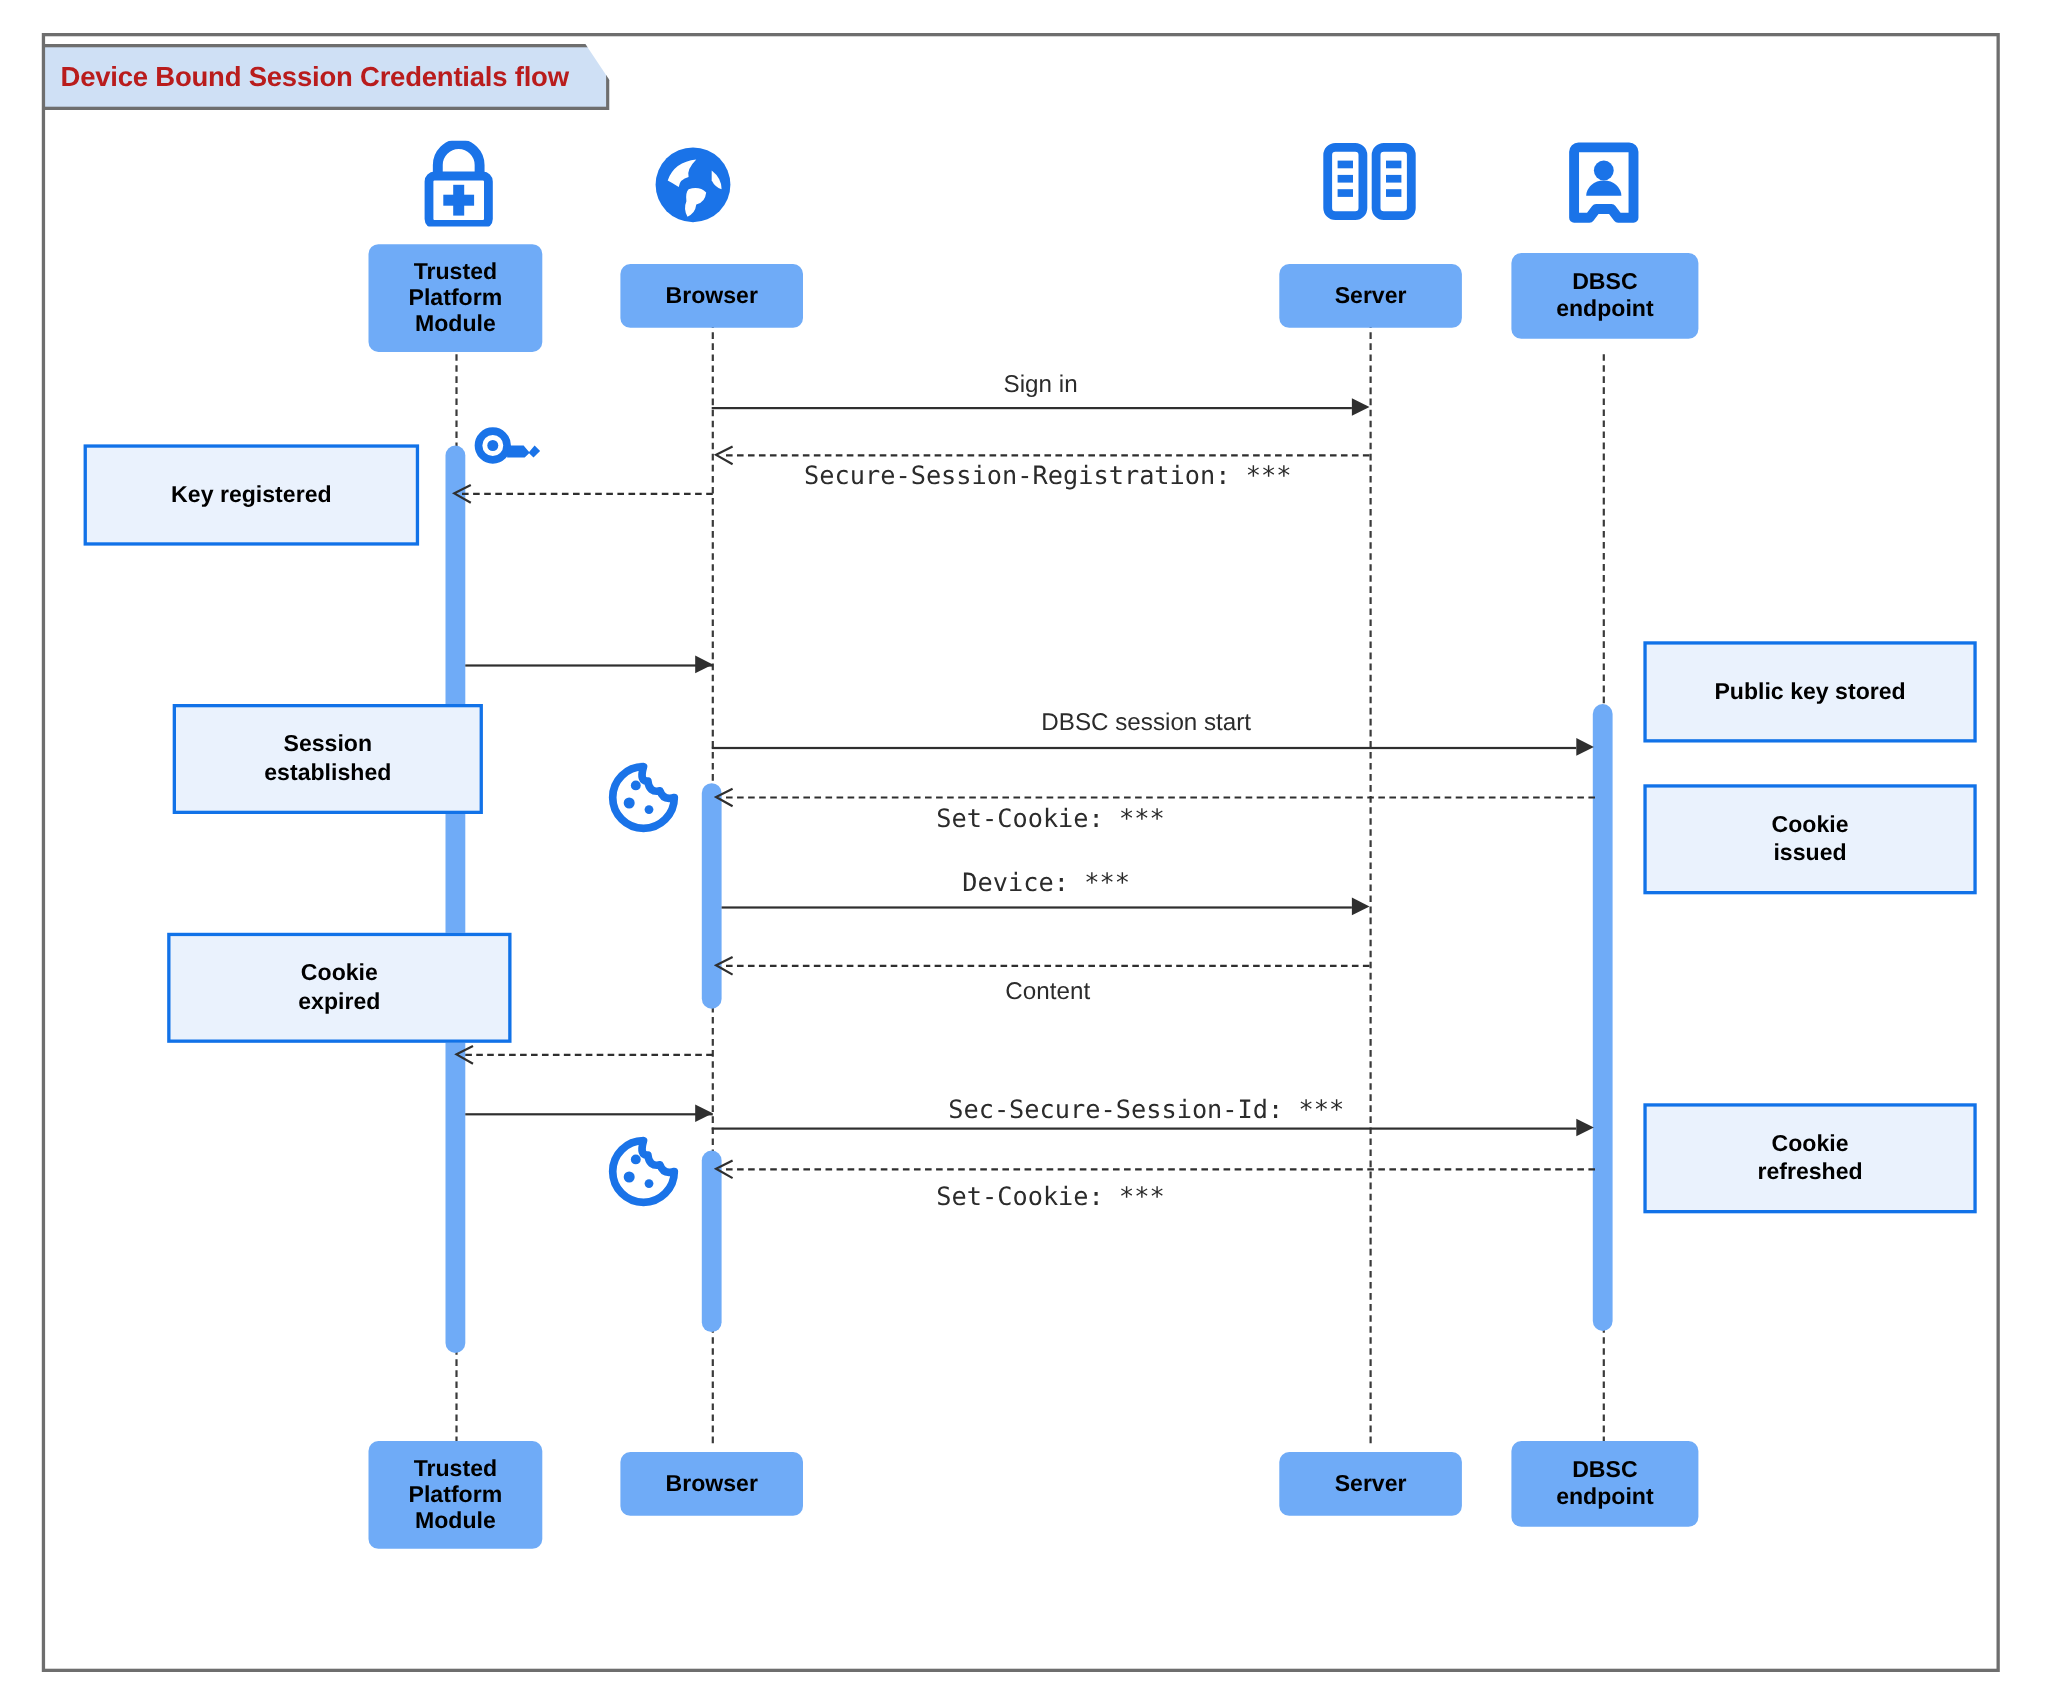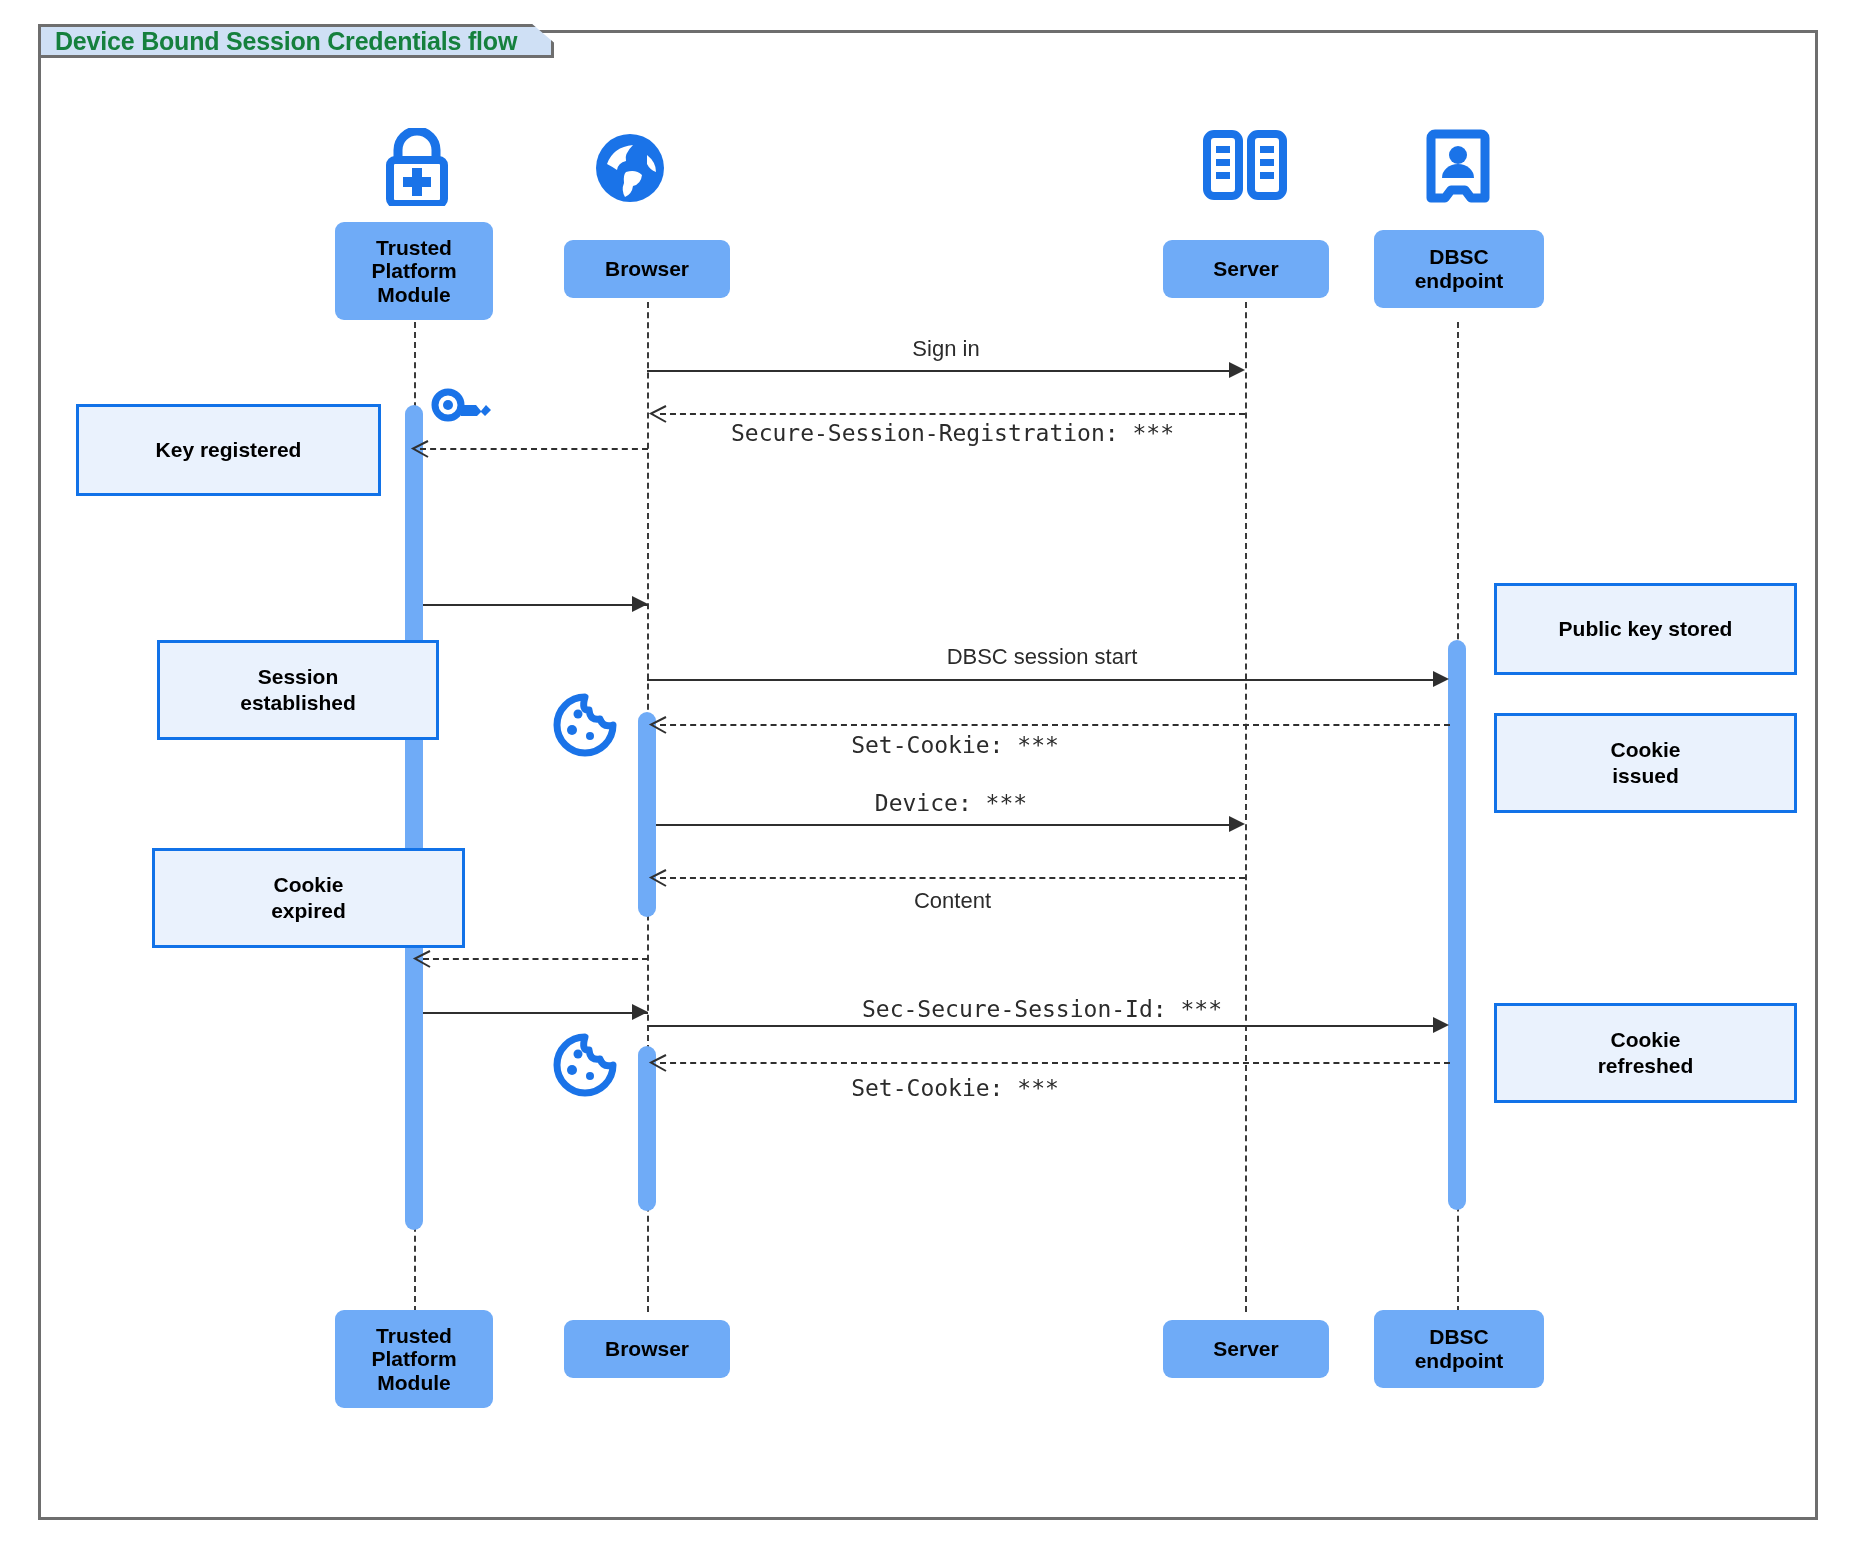--- a/index.html
+++ b/index.html
@@ -22,31 +22,31 @@
     top: 30px;
     width: 1780px;
     height: 1490px;
     border: 3px solid #6e6e6e;
     background: #ffffff;
     box-sizing: border-box;
   }
   #title-tab {
     position: absolute;
     left: 38px;
-    top: 24px;
-    height: 34px;
+    top: 40px;
+    height: 60px;
     padding: 0 34px 0 14px;
     background: #cfe0f5;
     border: 3px solid #6e6e6e;
     box-sizing: border-box;
     display: flex;
     align-items: center;
     font-size: 25px;
     font-weight: bold;
-    color: #15803d;
+    color: #b91c1c;
     letter-spacing: -0.2px;
     clip-path: polygon(0 0, calc(100% - 22px) 0, 100% 55%, 100% 100%, 0 100%);
   }
   
   .lifeline {
     position: absolute;
     width: 0;
     border-left: 2px dashed #3a3a3a;
   }
   

